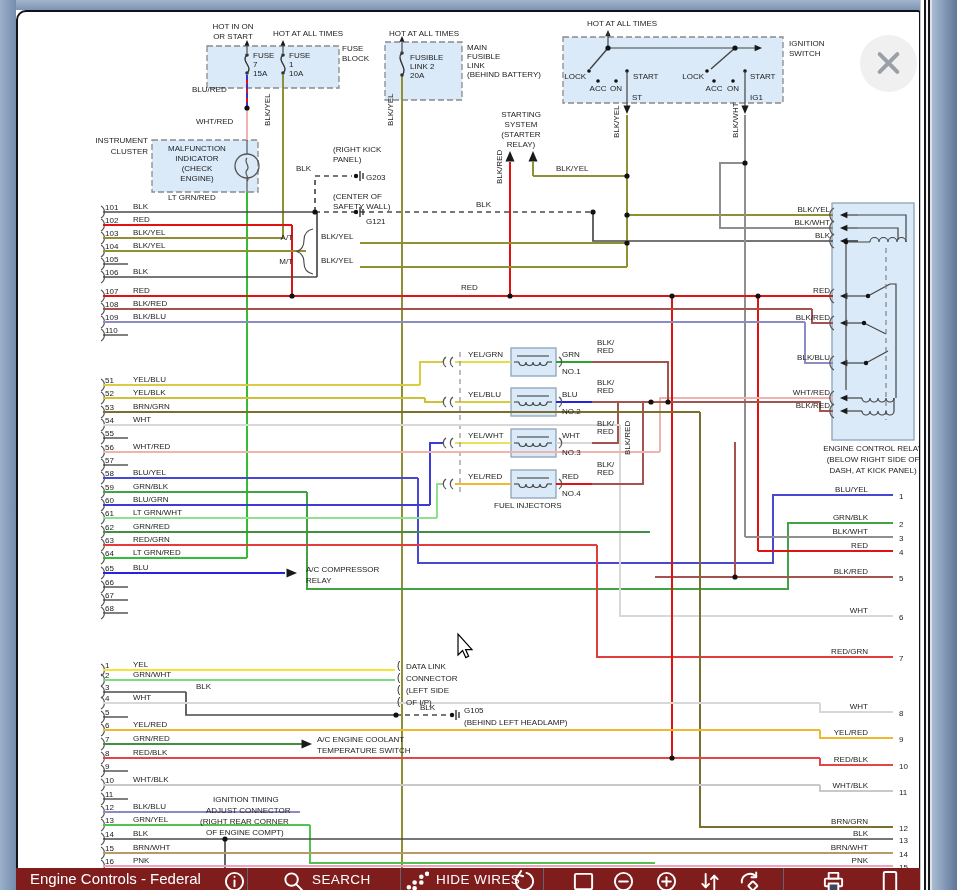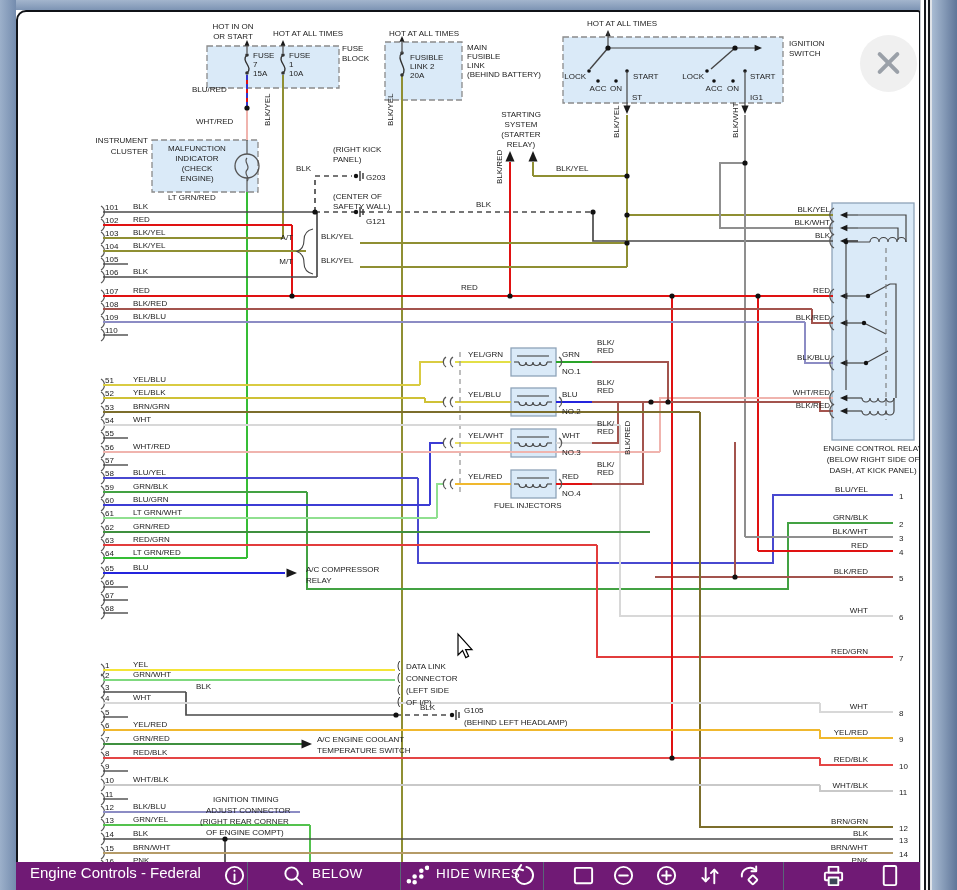--- a/index.html
+++ b/index.html
@@ -15,21 +15,21 @@
       background:linear-gradient(90deg,#9cb0ca,#748cae);z-index:6}
   .edge-right{position:absolute;right:0;top:0;width:25px;height:100%;
       background:linear-gradient(90deg,#a9bcd3,#5f7699);z-index:6}
   .page-edges{position:absolute;top:0;right:25px;width:12px;height:100%;z-index:6;
       background:linear-gradient(90deg,#c9cdd2 0 1px,#ffffff 1px 4px,#14161a 4px 6px,#f5f5f5 6px 8px,#14161a 8px 10px,#dfe3e8 10px 12px)}
   .close-btn{position:absolute;left:860px;top:35px;width:57px;height:57px;border-radius:50%;
       background:#f0f0f0;border:none;z-index:5;cursor:pointer}
   .close-btn span{position:absolute;left:14px;top:26px;width:29px;height:4px;background:#9aa0a8;border-radius:2px}
   .close-btn .x1{transform:rotate(45deg)}
   .close-btn .x2{transform:rotate(-45deg)}
-  .toolbar{position:absolute;left:16px;right:35px;bottom:0;height:28px;background:#701a75;z-index:5;overflow:hidden}
+  .toolbar{position:absolute;left:16px;right:35px;bottom:0;height:22px;background:#7f1d1d;z-index:5;overflow:hidden}
   .tb-title{position:absolute;left:14px;top:2px;color:#fff;font-size:15px;white-space:nowrap}
   .tb-div{position:absolute;top:0;bottom:0;width:1px;background:#5a6578}
   .tb-btn{position:absolute;top:0;height:30px;display:flex;align-items:flex-start;gap:7px;background:none;
       border:0;color:#fff;padding:2px 0 0 0;font-size:13.5px;letter-spacing:.4px;cursor:pointer;
       font-family:"Liberation Sans",sans-serif}
   .tb-btn svg{width:23px;height:23px;stroke:#fff;fill:none;stroke-width:2;stroke-linecap:round;stroke-linejoin:round}
   .tb-btn span{line-height:18px;padding-top:1px;white-space:nowrap}
 </style>
 </head>
 <body>
@@ -584,21 +584,21 @@
           <line x1="12" y1="11" x2="12" y2="17"></line>
           <line x1="12" y1="7" x2="12" y2="7.2"></line>
       </svg>
     </button>
     <div class="tb-div" style="left:231px"></div>
     <button class="tb-btn" style="left:266px">
       <svg viewBox="0 0 24 24">
         <circle cx="10" cy="10" r="6.5"></circle>
           <line x1="15" y1="15" x2="21" y2="21"></line>
       </svg>
-      <span>BELOW</span>
+      <span>SEARCH</span>
     </button>
     <div class="tb-div" style="left:384px"></div>
     <button class="tb-btn" style="left:390px">
       <svg viewBox="0 0 24 24">
         <circle cx="3" cy="18" r="1.4" fill="#fff"></circle>
           <circle cx="9" cy="13" r="1.4" fill="#fff"></circle>
         <circle cx="9" cy="19" r="1.4" fill="#fff"></circle>
           <circle cx="16" cy="7" r="1.4" fill="#fff"></circle>
         <circle cx="16" cy="13" r="1.4" fill="#fff"></circle>
           <circle cx="22" cy="4" r="1.4" fill="#fff"></circle>

